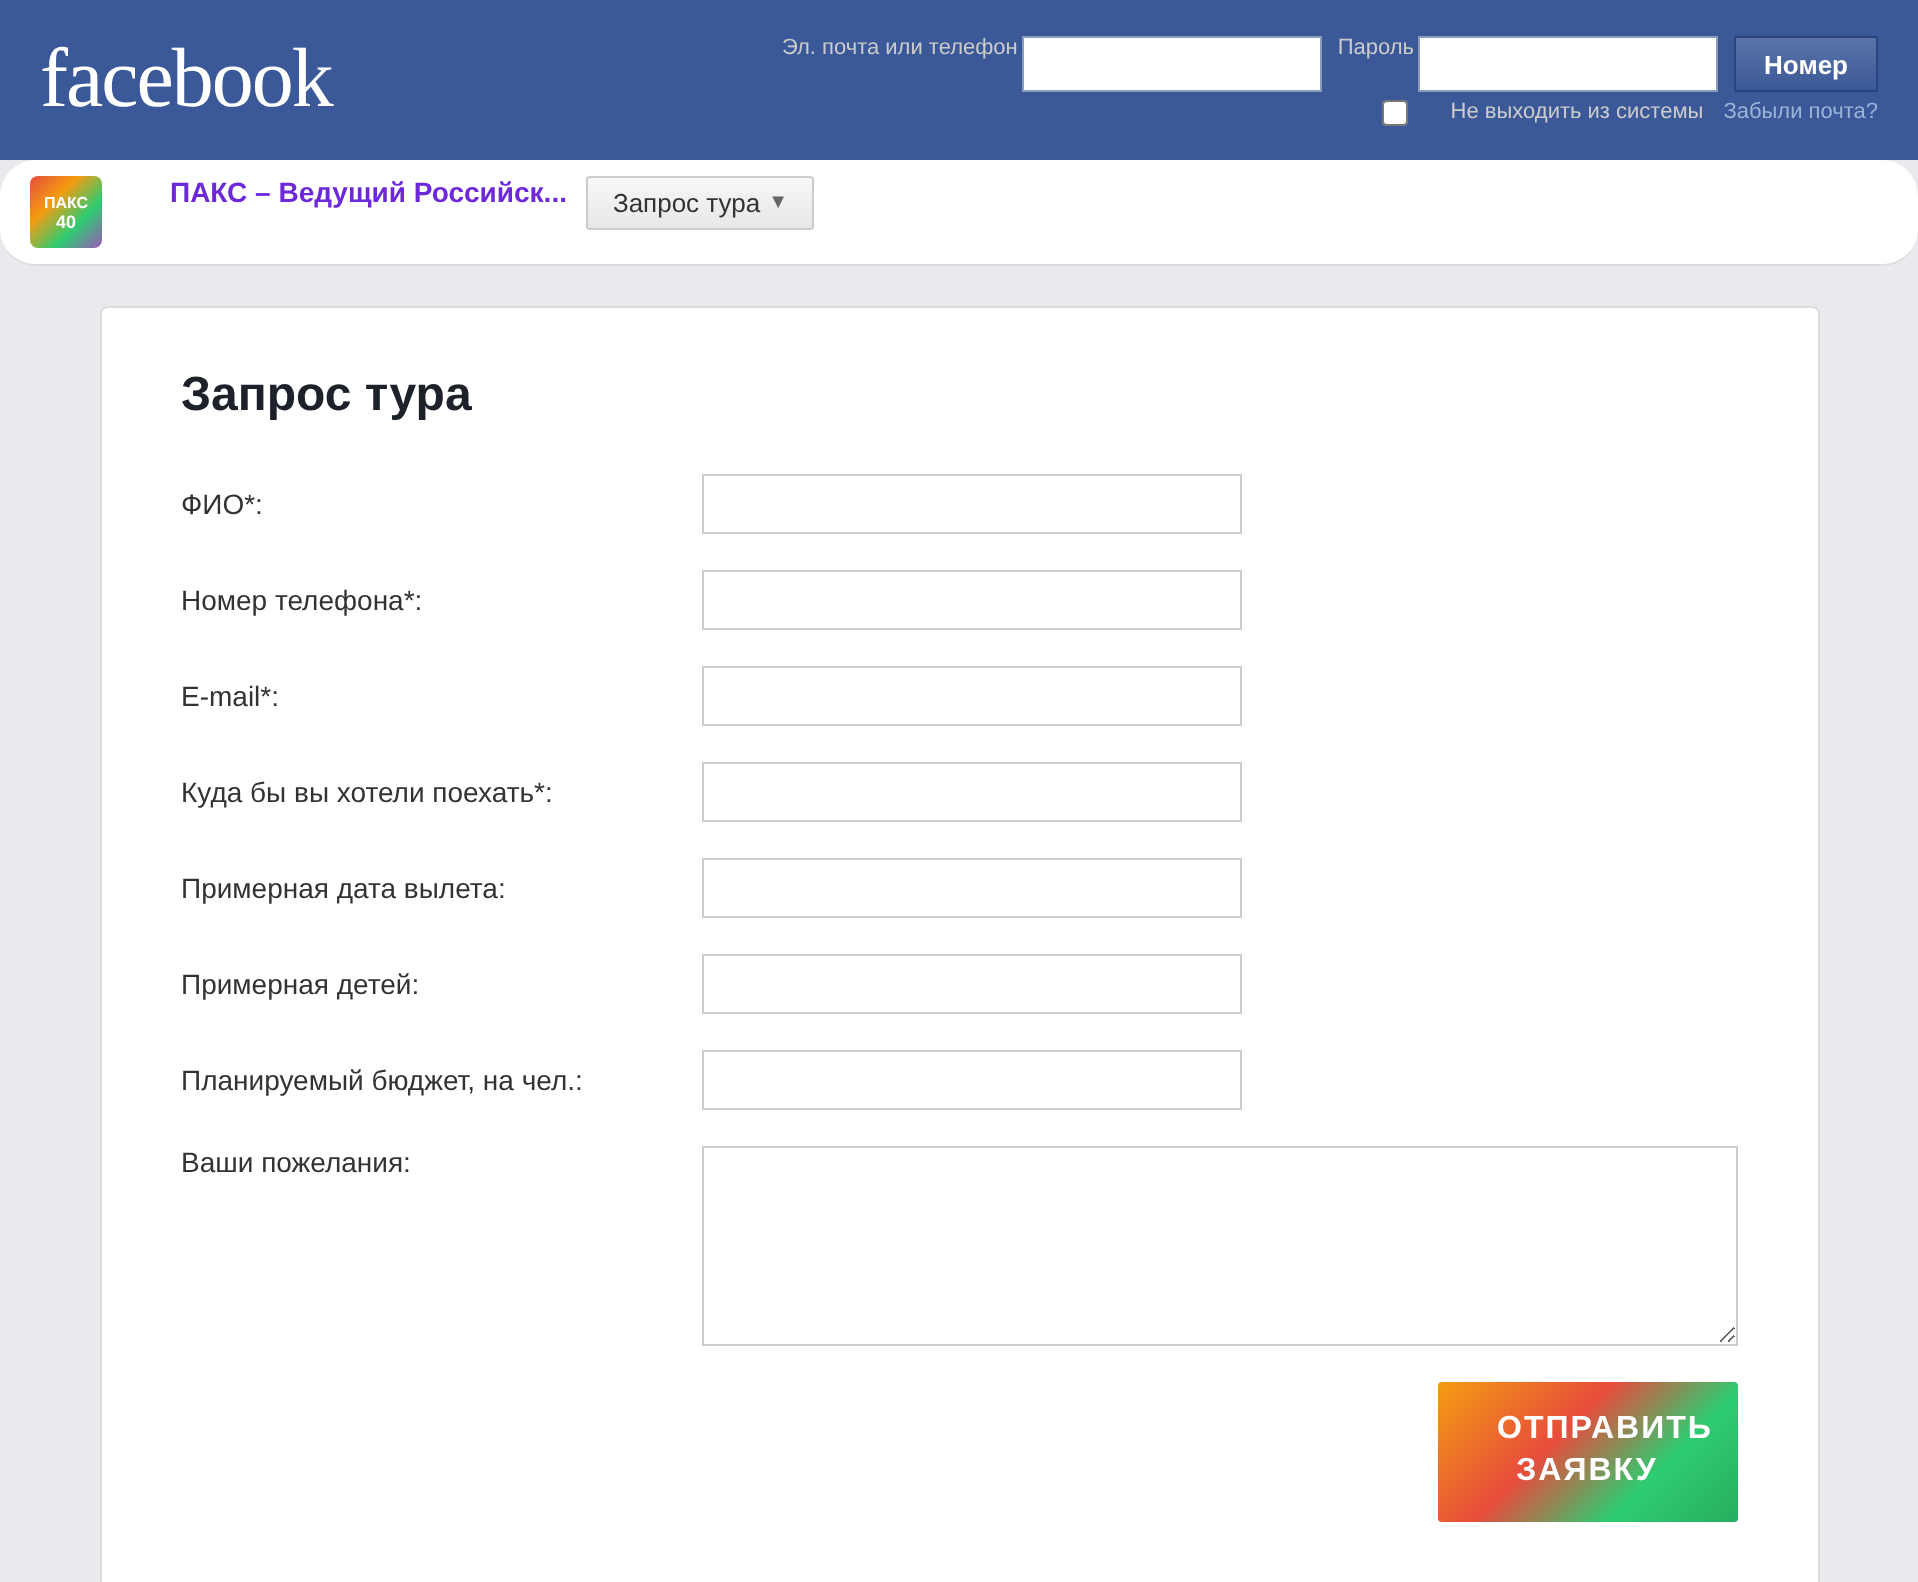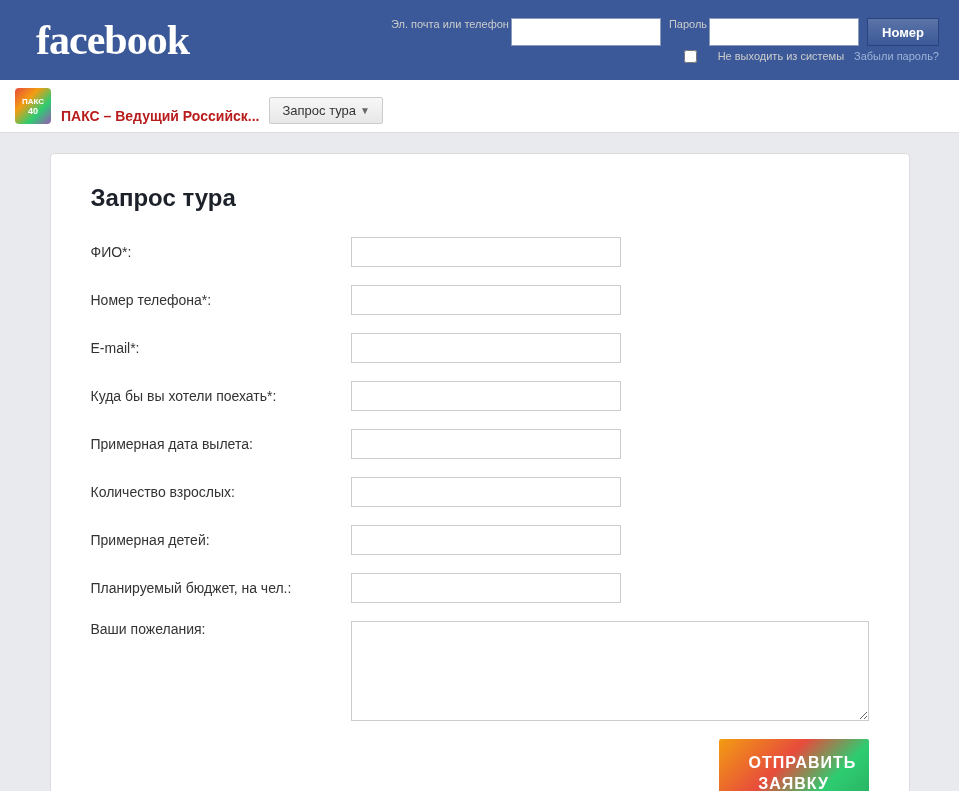--- a/index.html
+++ b/index.html
@@ -15,24 +15,23 @@
       background: #3b5998;
       height: 80px;
       display: flex;
       align-items: center;
       padding: 0 20px;
       justify-content: space-between;
     }
     .fb-logo {
       color: #fff;
       font-size: 42px;
-      font-weight: bold;
+      font-weight: normal;
       font-family: Georgia, 'Times New Roman', serif;
       letter-spacing: -1px;
-      margin-left: 16px;
     }
     .fb-login-area {
       display: flex;
       flex-direction: column;
       align-items: flex-end;
       gap: 4px;
     }
     .fb-login-fields {
       display: flex;
       align-items: center;
@@ -84,41 +83,43 @@
       font-size: 11px;
       cursor: pointer;
     }
 
     
     .fb-subnav {
       background: #fff;
       border-bottom: 1px solid #ddd;
       padding: 8px 15px;
       display: flex;
-      align-items: flex-end;
+      align-items: flex-start;
       gap: 10px;
+      border-radius: 18px;
     }
     .fb-page-icon {
       width: 36px;
       height: 36px;
       background: linear-gradient(135deg, #e74c3c, #f39c12, #2ecc71, #9b59b6);
       border-radius: 4px;
       display: flex;
       align-items: center;
       justify-content: center;
       color: #fff;
       font-size: 10px;
       font-weight: bold;
       flex-direction: column;
     }
     .fb-page-name {
       font-size: 14px;
-      color: #b91c1c;
-      font-weight: bold;
-      cursor: pointer;
+      color: #6d28d9;
+      font-weight: bold;
+      cursor: pointer;
+      margin-left: 24px;
     }
     .fb-tab-btn {
       background: linear-gradient(to bottom, #f7f7f7, #e7e7e7);
       border: 1px solid #ccc;
       padding: 5px 12px;
       font-size: 13px;
       color: #333;
       cursor: pointer;
       display: flex;
       align-items: center;
@@ -219,21 +220,21 @@
         <label class="fb-login-label">Пароль</label>
         <input class="fb-login-input" type="password" style="">
       </div>
       <button class="fb-login-btn">Номер</button>
     </div>
     <div class="fb-login-bottom">
       <label class="fb-checkbox-label">
         <input type="checkbox" style="">
         <span>Не выходить из системы</span>
       </label>
-      <span class="fb-forgot">Забыли пароль?</span>
+      <span class="fb-forgot">Забыли почта?</span>
     </div>
   </div>
 </div>
 
 <div class="fb-subnav">
   <div class="fb-page-icon">
     <span style="font-size:8px;">ПАКС</span>
     <span style="font-size:9px;">40</span>
   </div>
   <span class="fb-page-name">ПАКС – Ведущий Российск...</span>
@@ -261,24 +262,20 @@
     </div>
     <div class="form-row">
       <label class="form-label">Куда бы вы хотели поехать*:</label>
       <input class="form-input" type="text" style="">
     </div>
     <div class="form-row">
       <label class="form-label">Примерная дата вылета:</label>
       <input class="form-input" type="text" style="">
     </div>
     <div class="form-row">
-      <label class="form-label">Количество взрослых:</label>
-      <input class="form-input" type="text" style="">
-    </div>
-    <div class="form-row">
       <label class="form-label">Примерная детей:</label>
       <input class="form-input" type="text" style="">
     </div>
     <div class="form-row">
       <label class="form-label">Планируемый бюджет, на чел.:</label>
       <input class="form-input" type="text" style="">
     </div>
 
     <div class="textarea-row">
       <label class="form-label">Ваши пожелания:</label>

